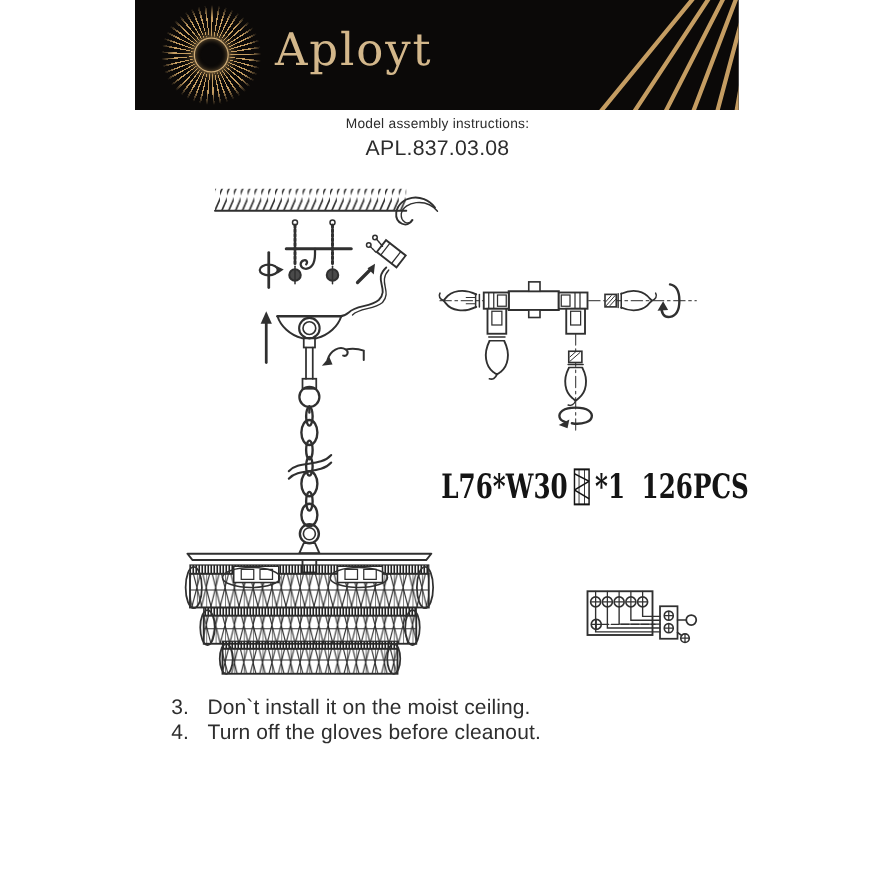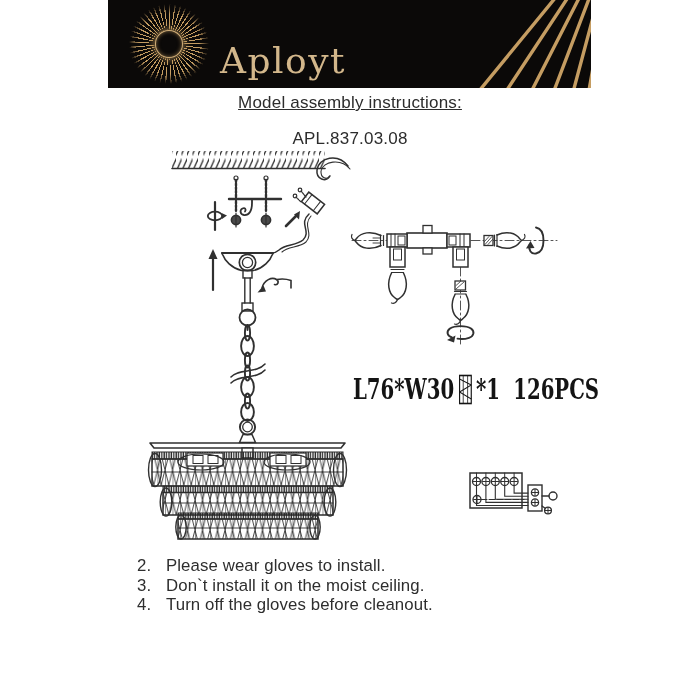--- a/index.html
+++ b/index.html
@@ -9,26 +9,26 @@
   .banner{position:absolute;left:108px;top:0;width:483px;height:88px;background:#0b0908;overflow:hidden;}
   .sun-wrap{position:absolute;left:20px;top:3px;width:82px;height:82px;}
   .sun-rays{position:absolute;inset:0;border-radius:50%;
      background:repeating-conic-gradient(#c59d62 0deg 2.2deg, transparent 2.2deg 8deg);
      -webkit-mask-image:radial-gradient(circle at center, transparent 0 14px, #000 16px 30px, transparent 40px);
      mask-image:radial-gradient(circle at center, transparent 0 14px, #000 16px 30px, transparent 40px);}
   .sun-core{position:absolute;left:50%;top:50%;width:26px;height:26px;margin:-14px 0 0 -14px;
      border-radius:50%;background:#0b0908;border:1.5px solid rgba(219,182,125,.95);
      box-shadow:0 0 7px 2.5px rgba(198,158,95,.55), inset 0 0 4px rgba(198,158,95,.6);}
   .brand{position:absolute;left:112px;top:20px;font-family:"DejaVu Serif",serif;
-     font-size:36px;font-weight:400;color:#d3b78b;letter-spacing:1.5px;margin-top:20px;}
+     font-size:36px;font-weight:400;color:#d3b78b;letter-spacing:1.5px;}
   .rays{position:absolute;right:0;top:0;}
   
   .title{position:absolute;left:0;top:93px;width:700px;text-align:center;color:#2c2c2c;}
-  .title .t1{font-size:17px;letter-spacing:.2px;text-decoration:underline;}
-  .title .t2{font-size:17px;margin-top:16px;letter-spacing:.2px;}
+  .title .t1{font-size:11px;letter-spacing:.2px;}
+  .title .t2{font-size:17px;margin-top:4px;letter-spacing:.2px;}
   
   .diagram{position:absolute;left:0;top:140px;}
   
   .spec{position:absolute;left:353px;top:374px;display:flex;align-items:center;
      font-family:"DejaVu Serif",serif;font-weight:bold;font-size:27px;color:#141414;
      transform:scaleX(.73);transform-origin:left center;white-space:nowrap;}
   .spec .crystal{margin:0 4px 0 5px;}
   .spec .pieces{margin-left:18px;}
   
   .list{position:absolute;left:137px;top:556px;color:#2e2e2e;font-size:16.8px;line-height:19.6px;letter-spacing:.1px;}
@@ -324,23 +324,20 @@
         <line x1="7" y1="1.5" x2="7" y2="29.5" stroke-width="0.9"></line>
         <line x1="13" y1="1.5" x2="13" y2="29.5" stroke-width="0.9"></line>
       </g>
     </svg>
     <span>*1</span>
     <span class="pieces">126PCS</span>
   </div>
 
   <div class="list">
     <div class="row">
-      <span class="num">2.</span><span class="txt">Please wear gloves to install.</span>
-    </div>
-    <div class="row">
       <span class="num">3.</span><span class="txt">Don`t install it on the moist ceiling.</span>
     </div>
     <div class="row">
       <span class="num">4.</span><span class="txt">Turn off the gloves before cleanout.</span>
     </div>
   </div>
 
 </div>
 
 </body></html>

